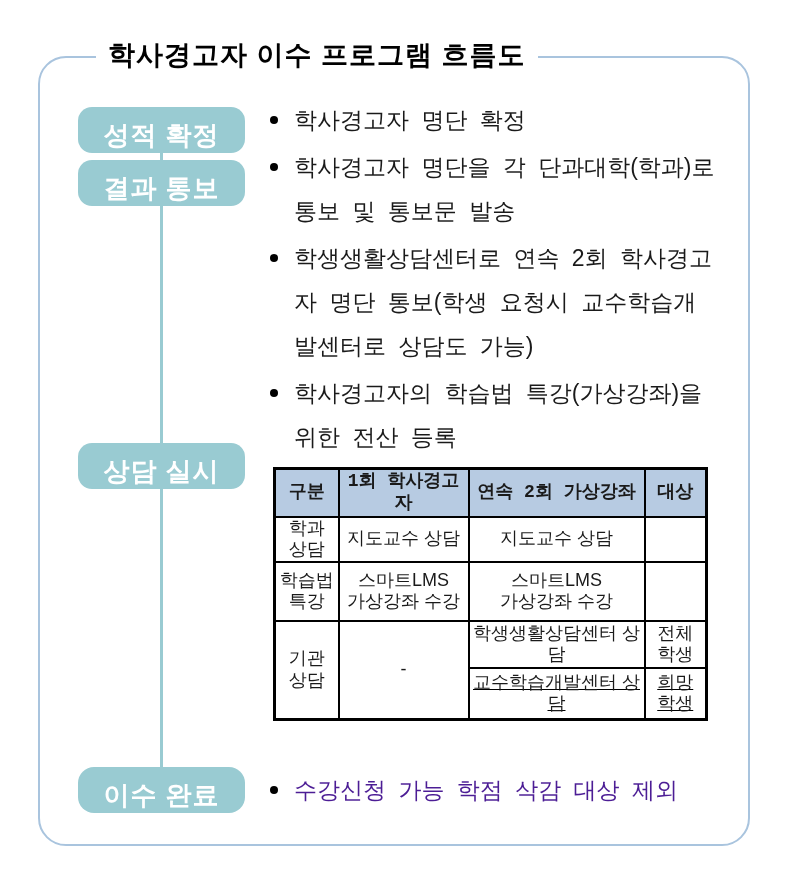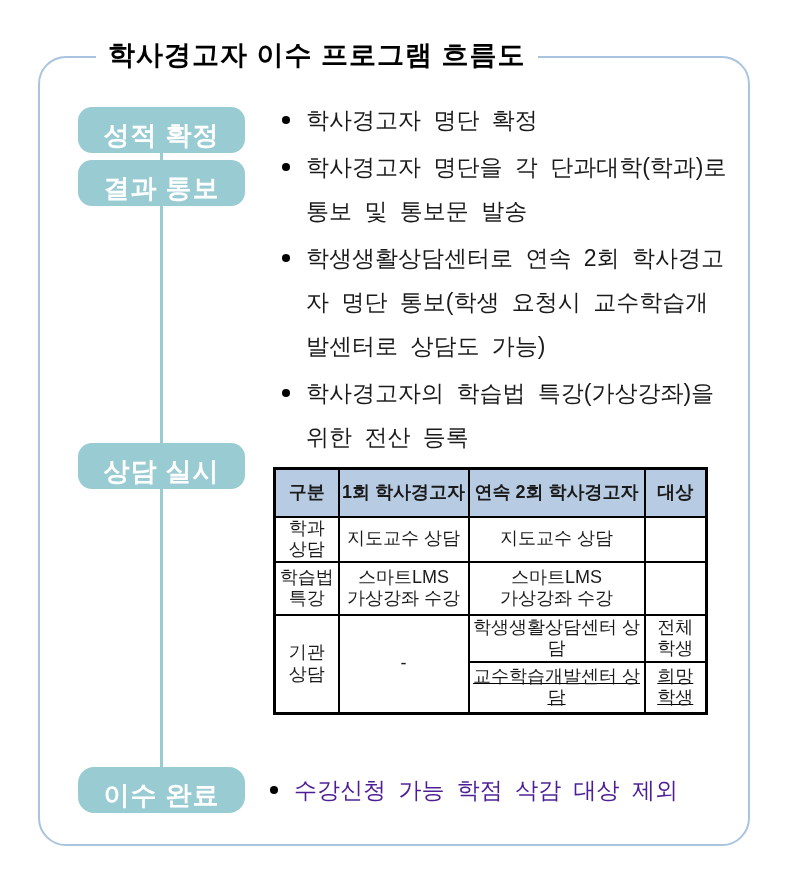--- a/index.html
+++ b/index.html
@@ -61,21 +61,21 @@
     z-index: 2;
   }
   .step-1 { top: 107px; }
   .step-2 { top: 160px; }
   .step-3 { top: 443px; }
   .step-4 { top: 767px; border-radius: 16px; }
 
   
   .notes-list {
     position: absolute;
-    left: 278px; top: 98px;
+    left: 266px; top: 98px;
     width: 478px;
     margin: 0; padding: 0;
     list-style: none;
     z-index: 2;
   }
   .note-item {
     position: relative;
     padding-left: 28px;
     margin: 0 0 3px 0;
     font-size: 23px;
@@ -124,23 +124,23 @@
     overflow: hidden;
   }
   .counseling-table th {
     background: #b7cbe2;
     font-weight: bold;
   }
   .col-cat   { width: 64px; }
   .col-first { width: 130px; }
   .col-second{ width: 176px; }
   .col-target{ width: 62px; }
-  .row-header { height: 48px; }
+  .row-header { height: 48px; font-family: Liberation Mono, monospace; }
   .row-1 { height: 39px; }
-  .row-2 { height: 53px; }
+  .row-2 { height: 59px; }
   .row-3 { height: 47px; }
   .row-4 { height: 52px; text-decoration: underline; }
   .cell-tight { line-height: 0.92; font-size: 18px; }
 </style>
 </head>
 <body>
 
 <div class="canvas">
 
   <div class="outer-frame"></div>
@@ -189,21 +189,21 @@
     <colgroup>
       <col class="col-cat">
       <col class="col-first">
       <col class="col-second">
       <col class="col-target">
     </colgroup>
     <thead>
       <tr class="row-header">
         <th>구분</th>
         <th>1회 학사경고자</th>
-        <th>연속 2회 학사경고자</th>
+        <th>연속 2회 가상강좌</th>
         <th>대상</th>
       </tr>
     </thead>
     <tbody>
       <tr class="row-1">
         <td class="cell-tight">학과
 상담</td>
         <td>지도교수 상담</td>
         <td>지도교수 상담</td>
         <td></td>

